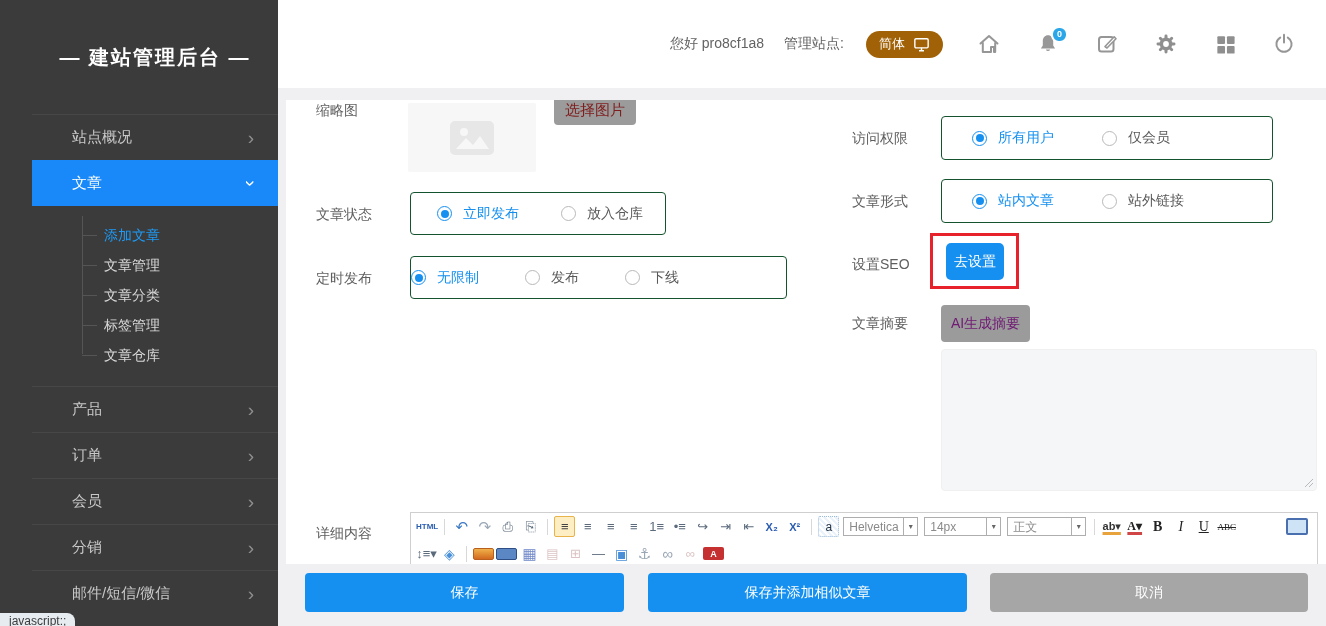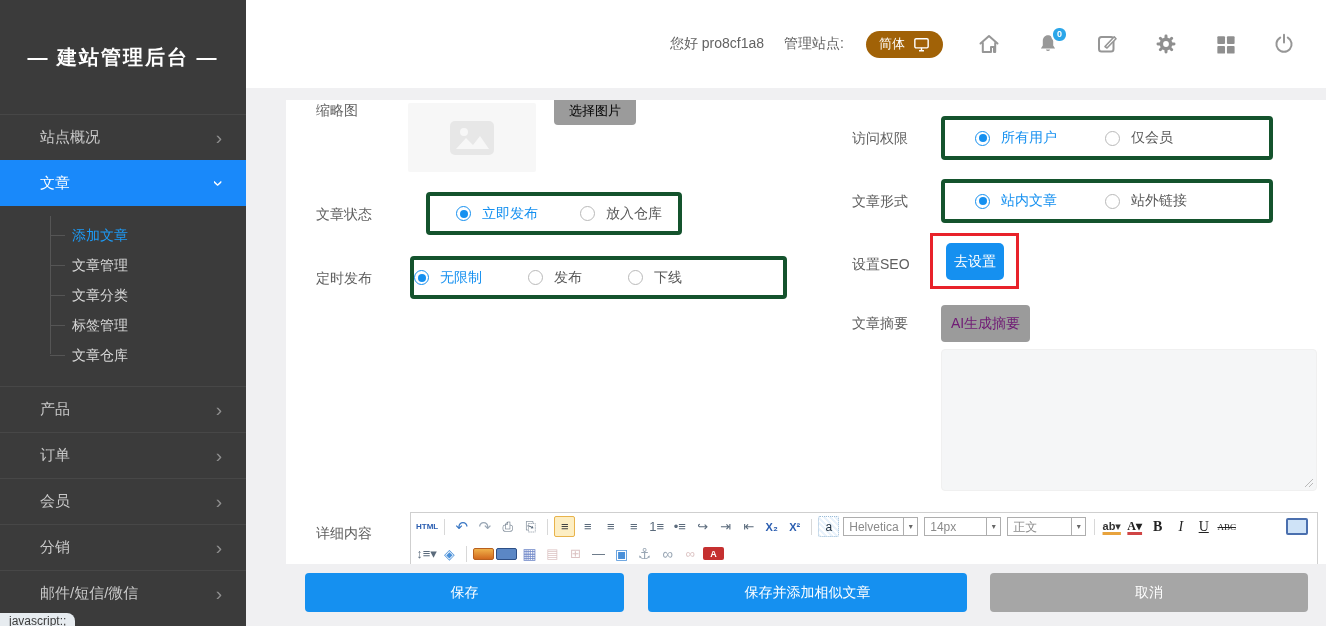--- a/index.html
+++ b/index.html
@@ -3,21 +3,21 @@
 <meta charset="utf-8">
 <style>
   html,body{margin:0;padding:0;}
   body{
     width:1326px;height:626px;position:relative;overflow:hidden;
     background:#f0f0f2;
     font-family:"Liberation Sans","DejaVu Sans",sans-serif;
     -webkit-font-smoothing:antialiased;
   }
   
-  .sidebar{position:absolute;left:0;top:0;width:246px;height:626px;background:#3b3b3b;z-index:2;}
+  .sidebar{position:absolute;left:0;top:0;width:246px;height:626px;background:#3b3b3b;z-index:2;padding-left:32px;}
   .side-title{height:114px;display:flex;align-items:center;justify-content:center;
     color:#fff;font-size:20px;font-weight:bold;letter-spacing:2px;}
   .srow{height:46px;display:flex;align-items:center;padding:0 24px 0 40px;
     color:#c9c9c9;font-size:15px;border-top:1px solid #474747;cursor:pointer;box-sizing:border-box;}
   .srow .chev{margin-left:auto;color:#8f8f8f;font-size:19px;line-height:1;}
   .srow.active{background:#1989fa;color:#fff;border-top-color:#1989fa;}
   .srow.active .chev{color:#fff;transform:rotate(90deg);}
   .submenu{position:relative;padding:14px 0 16px 0;}
   .submenu .tree-line{position:absolute;left:50px;top:10px;height:316px;width:1px;background:#555;max-height:calc(100% - 42px);}
   .subrow{height:30px;line-height:30px;padding-left:72px;color:#d8d8d8;font-size:14px;position:relative;cursor:pointer;}
@@ -33,22 +33,22 @@
   .hicon{width:26px;height:26px;margin-left:33px;display:flex;align-items:center;justify-content:center;
     position:relative;cursor:pointer;}
   .badge{position:absolute;top:-5px;right:-7px;min-width:11px;height:11px;padding:1px;border-radius:8px;
     background:#2ba6e9;border:2px solid #fff;color:#fff;font-size:9px;line-height:11px;text-align:center;font-weight:bold;}
   
   .card{position:absolute;left:272px;top:100px;width:1054px;height:464px;background:#fff;overflow:hidden;z-index:1;margin-left:14px;}
   .flabel{position:absolute;font-size:14px;color:#5f5f5f;white-space:nowrap;}
   .thumb-box{position:absolute;left:122px;top:3px;width:128px;height:69px;background:#f7f7f7;border-radius:2px;
     display:flex;align-items:center;justify-content:center;}
   .choose-btn{position:absolute;left:268px;top:-4px;width:82px;height:29px;background:#9b9b9b;border:none;
-    border-radius:4px;color:#000000;font-size:13px;cursor:pointer;font-family:inherit;}
-  .rgroup{position:absolute;border:4px solid #14532d;border-radius:4px;background:#fff;
+    border-radius:4px;color:#7f1d1d;font-size:15px;cursor:pointer;font-family:inherit;}
+  .rgroup{position:absolute;border:1px solid #14532d;border-radius:4px;background:#fff;
     display:flex;align-items:center;box-sizing:border-box;}
   .opt{display:flex;align-items:center;gap:11px;font-size:14px;color:#595959;cursor:pointer;}
   .rdo{width:15px;height:15px;border-radius:50%;border:1px solid #b9b9b9;background:#fff;flex:none;box-sizing:border-box;position:relative;}
   .rdo.on{border-color:#1590f0;}
   .rdo.on::after{content:"";position:absolute;inset:2.5px;border-radius:50%;background:#1590f0;}
   .opt.sel .opt-t{color:#1590f0;}
   .red-rect{position:absolute;left:644px;top:133px;width:89px;height:56px;border:3px solid #e8222a;box-sizing:border-box;z-index:3;}
   .seo-btn{position:absolute;left:660px;top:143px;width:58px;height:37px;background:#1590f0;border:none;border-radius:5px;
     color:#fff;font-size:14px;cursor:pointer;z-index:2;font-family:inherit;}
   .ai-btn{position:absolute;left:655px;top:205px;width:89px;height:37px;background:#9b9b9b;border:none;border-radius:4px;
@@ -228,21 +228,21 @@
   <div class="thumb-box">
     <svg width="46" height="36" viewBox="0 0 46 36">
       <rect x="1" y="1" width="44" height="34" rx="5" fill="#e7e7e7"></rect>
       <circle cx="15" cy="12" r="4" fill="#f7f7f7"></circle>
       <path d="M7 29 L17 18 L24 25 L31 16 L40 29 Z" fill="#f7f7f7"></path>
     </svg>
   </div>
   <button class="choose-btn">选择图片</button>
 
   <span class="flabel" style="left:30px;top:106px;">文章状态</span>
-  <div class="rgroup" style="left:140px;top:92px;width:256px;height:43px;padding-left:26px;gap:42px;">
+  <div class="rgroup" style="left:124px;top:92px;width:256px;height:43px;padding-left:26px;gap:42px;">
     <label class="opt sel">
       <span class="rdo on"></span>
       <span class="opt-t">立即发布</span>
     </label>
     <label class="opt">
       <span class="rdo"></span>
       <span class="opt-t">放入仓库</span>
     </label>
   </div>
 

